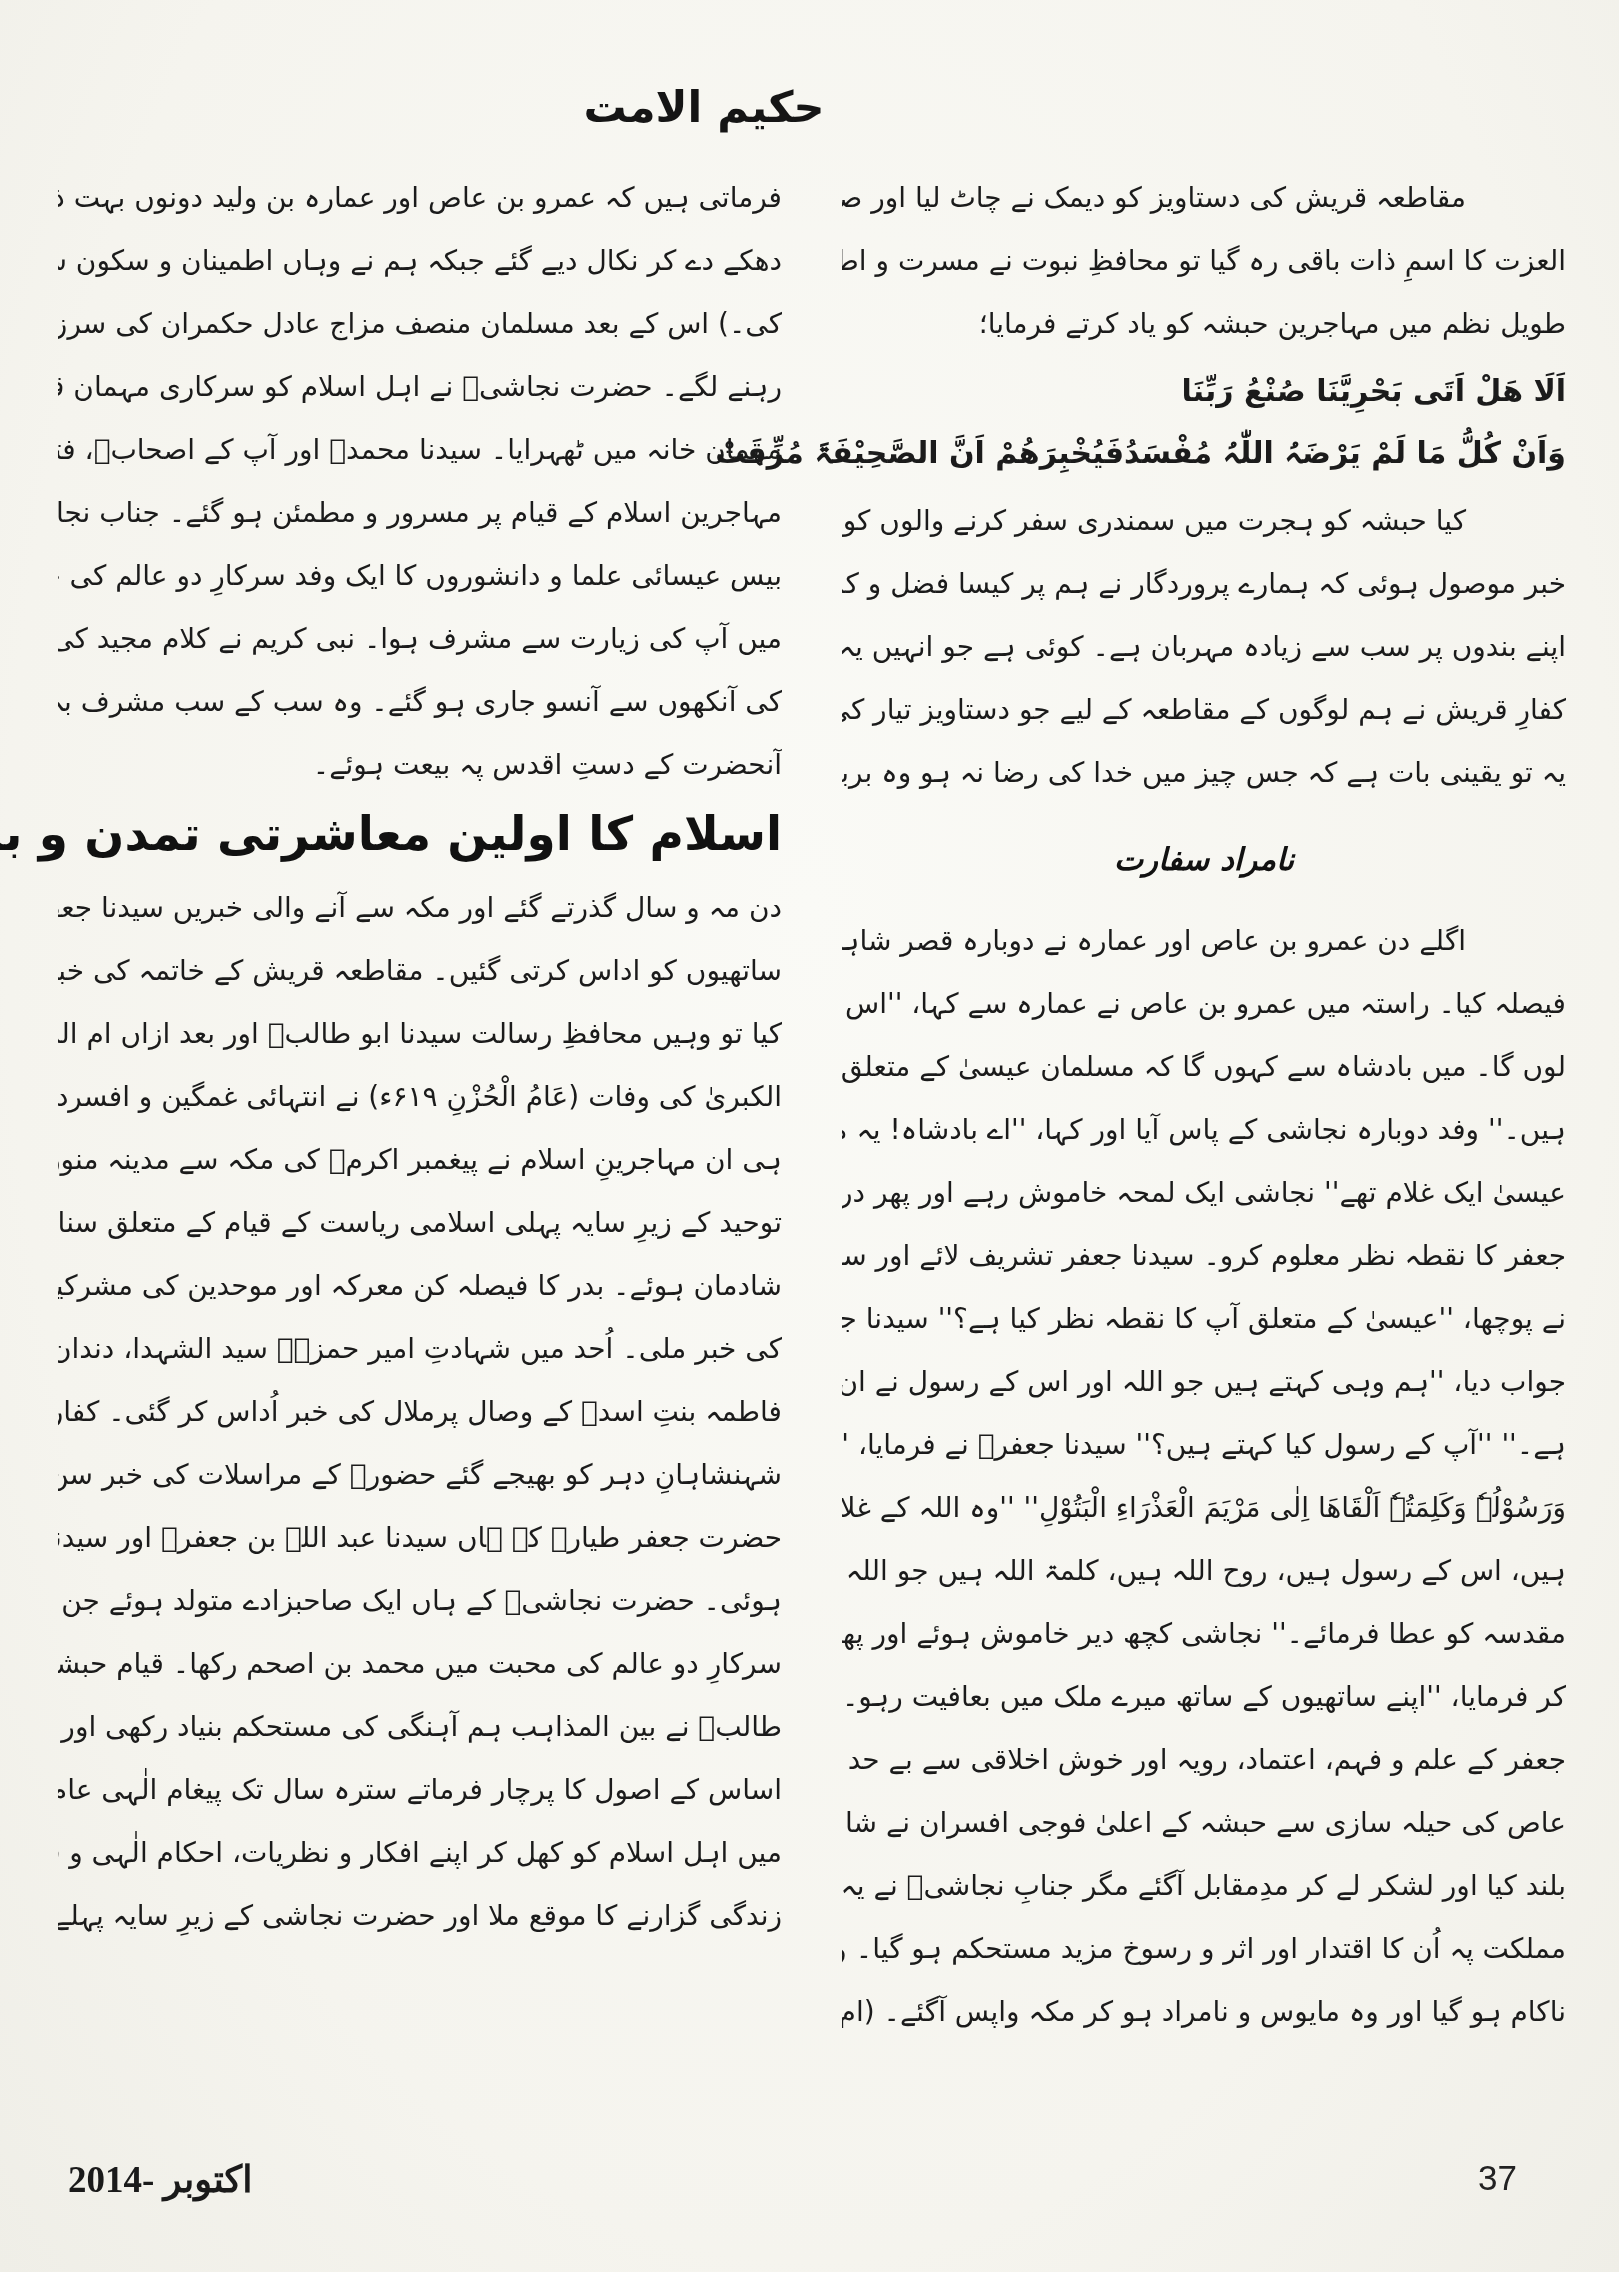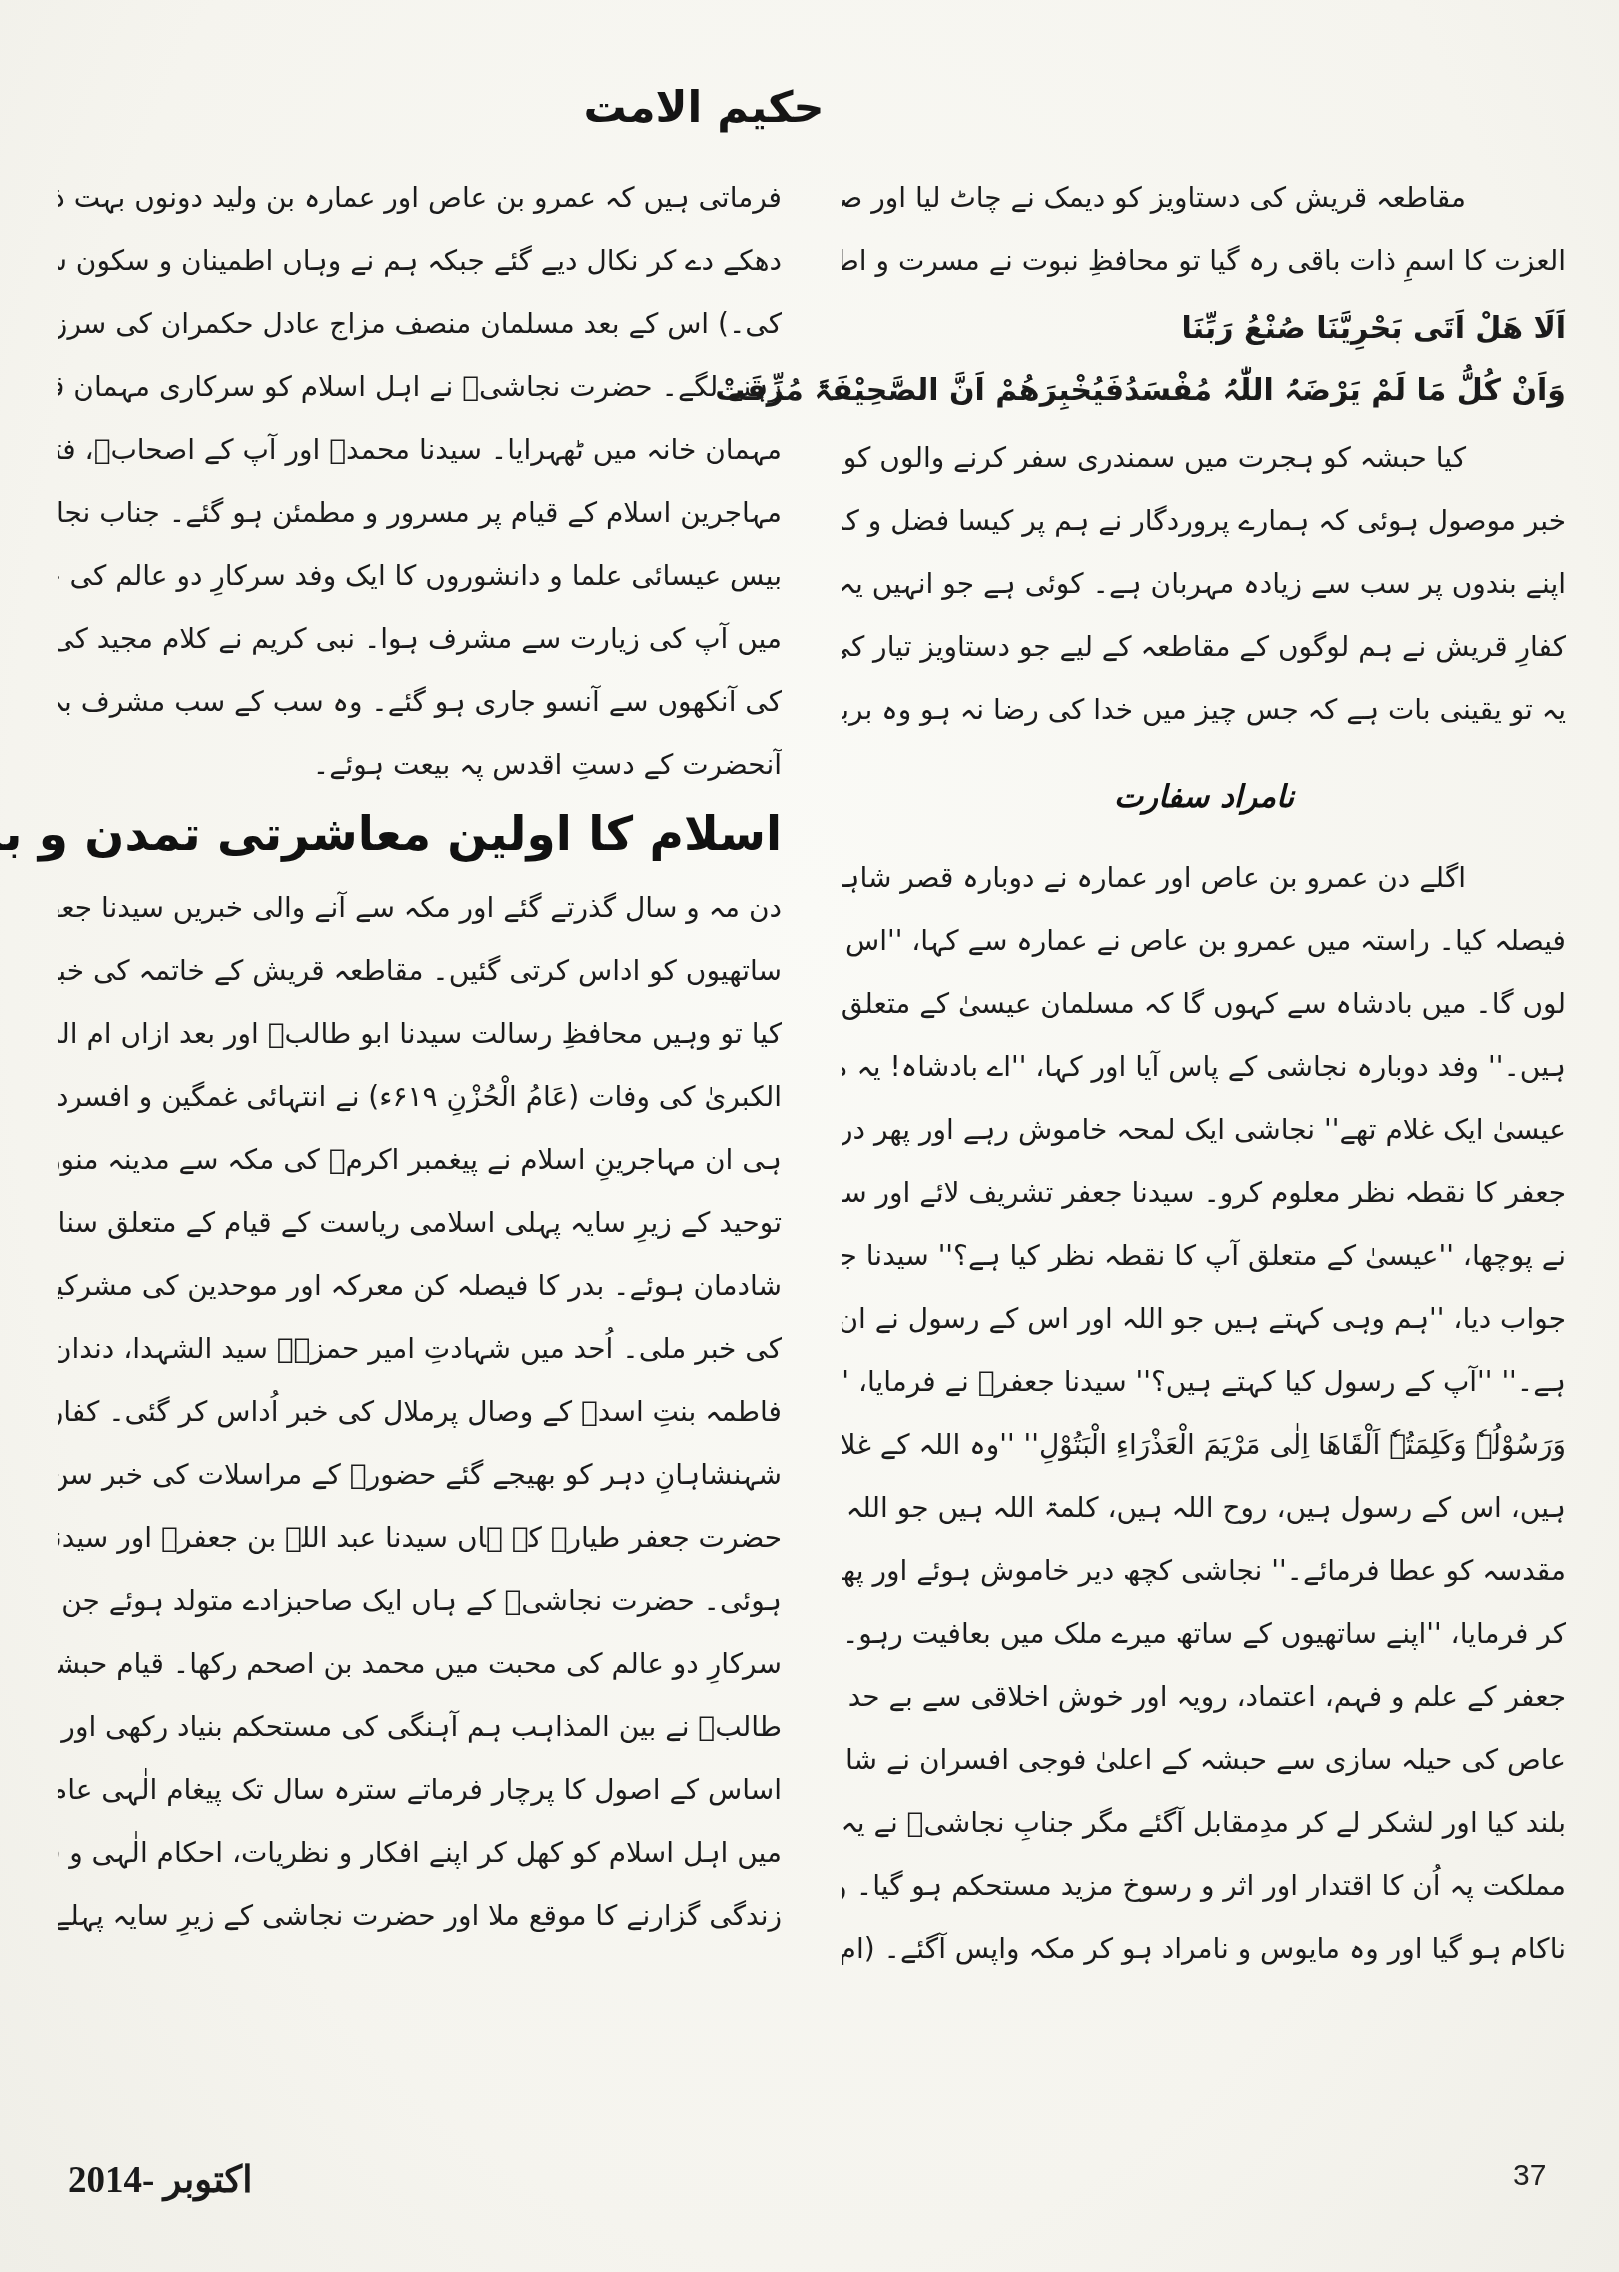--- a/index.html
+++ b/index.html
@@ -85,38 +85,39 @@
       left: 68px;
       top: 2158px;
       font-size: 37px;
       font-weight: bold;
       direction: rtl;
       color: #1a1a1a;
       font-family: Liberation Serif, serif;
     }
     .page-number {
       position: absolute;
-      left: 1513px;
+      left: 1478px;
       top: 2158px;
       font-family: "Liberation Sans", sans-serif;
-      font-size: 30px;
+      font-size: 35px;
       color: #222;
     }
   </style>
 </head>
 <body>
 
 <div class="page">
 
   <div class="running-title">حکیم الامت</div>
 
   <div class="column col-right">
     <div>
       <span class="line indent">مقاطعہ قریش کی دستاویز کو دیمک نے چاٹ لیا اور صرف اللہ رب</span>
       <span class="line">العزت کا اسمِ ذات باقی رہ گیا تو محافظِ نبوت نے مسرت و اطمینان کے ساتھ ایک</span>
+      <span class="line last">طویل نظم میں مہاجرین حبشہ کو یاد کرتے فرمایا؛</span>
     </div>
 
     <div class="verse-block">
       <div class="verse">
         <span>اَلَا ھَلْ اَتَی بَحْرِیَّنَا صُنْعُ رَبِّنَا</span>
       </div>
       <div class="verse">
         <span>وَاَنْ کُلُّ مَا لَمْ یَرْضَہُ اللّٰہُ مُفْسَدُ</span>
         <span>فَیُخْبِرَھُمْ اَنَّ الصَّحِیْفَۃَ مُزِّقَتْ</span>
       </div>

